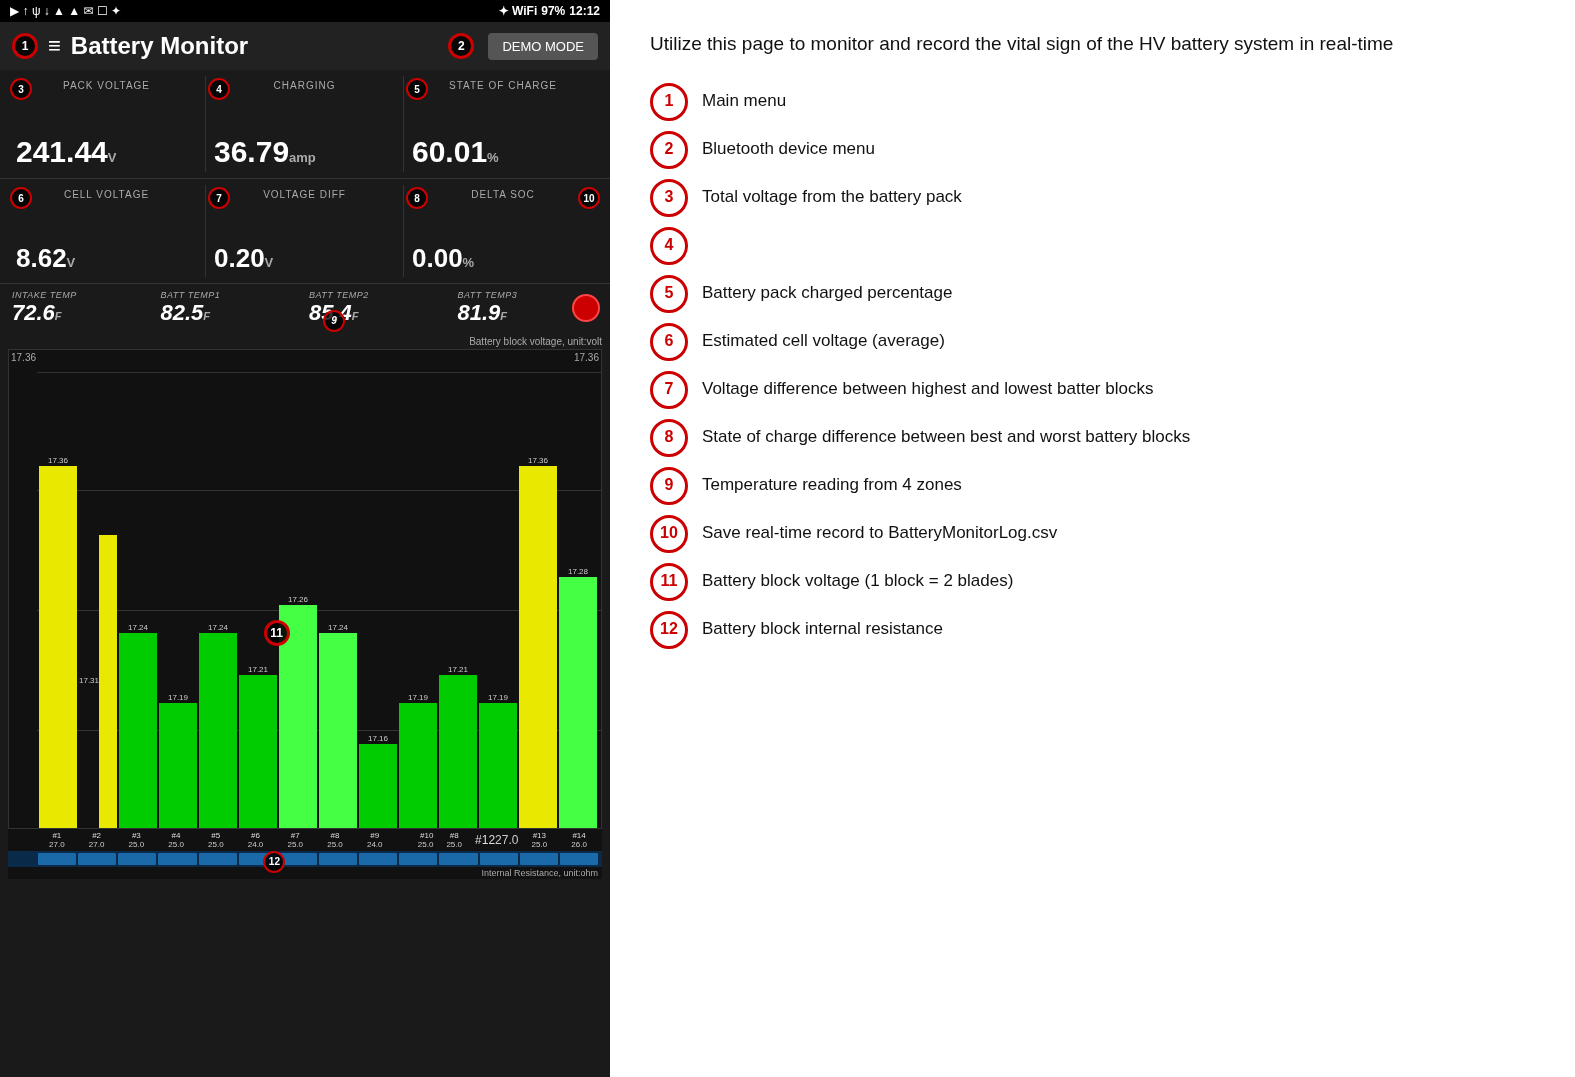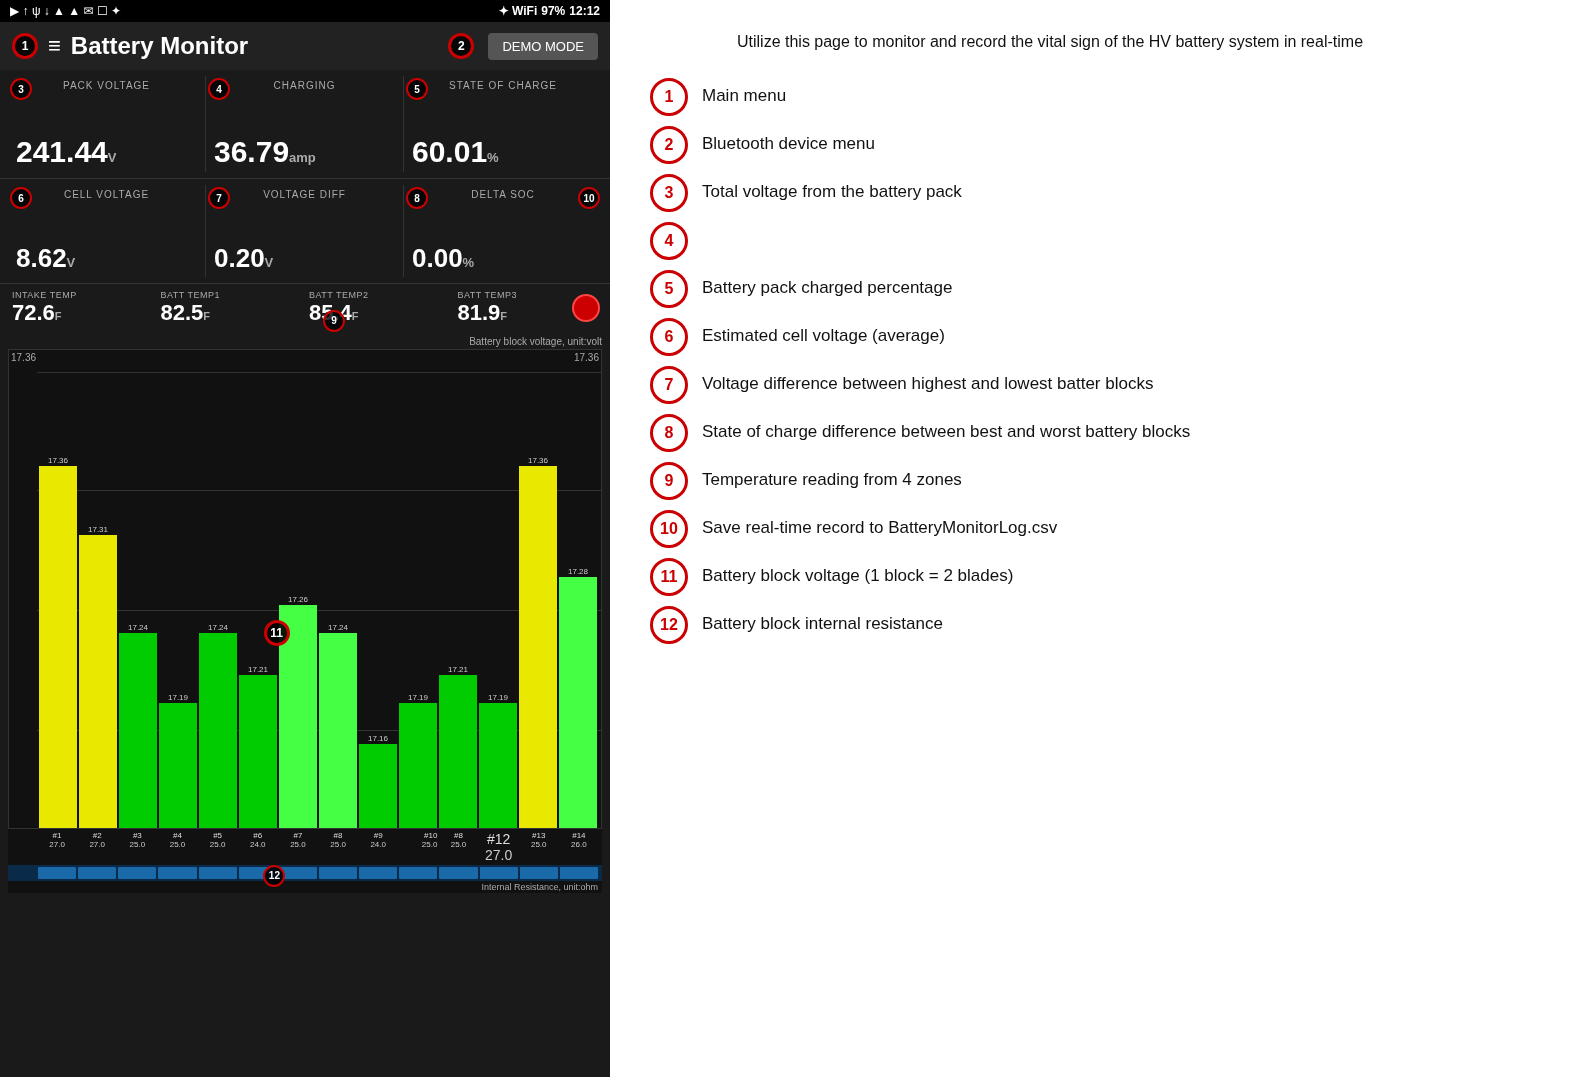--- a/index.html
+++ b/index.html
@@ -98,20 +98,21 @@
     
     .temp-row {
       display: grid;
       grid-template-columns: repeat(4, 1fr);
       background: #1a1a1a;
       border-top: 1px solid #333;
       padding: 4px 8px;
       gap: 0;
       align-items: center;
       position: relative;
+      font-style: italic;
     }
     .temp-block {
       text-align: left;
       padding: 2px 4px;
     }
     .temp-label {
       color: #aaa;
       font-size: 9px;
       text-transform: uppercase;
       letter-spacing: 0.5px;
@@ -180,26 +181,25 @@
     
     .desc-panel {
       flex: 1;
       padding: 30px 40px;
       background: #fff;
       display: flex;
       flex-direction: column;
       gap: 0;
     }
     .desc-intro {
-      font-size: 16px;
+      font-size: 19px;
       color: #111;
       line-height: 1.5;
       margin-bottom: 24px;
       max-width: 800px;
-      text-align: center;
     }
     .desc-list {
       display: flex;
       flex-direction: column;
       gap: 10px;
     }
     .desc-item {
       display: flex;
       align-items: flex-start;
       gap: 14px;
@@ -374,21 +374,21 @@
       <div class="grid-line" style="top: 22px;"></div>
       <div class="grid-line" style="top: 140px;"></div>
       <div class="grid-line" style="top: 260px;"></div>
       <div class="grid-line" style="top: 380px;"></div>
 
       <div id="bars-container" style="display:flex; align-items:flex-end; height:440px; padding: 22px 4px 0 30px; gap:2px; position:absolute; bottom:0; left:0; right:0;">
       <div style="flex: 1 1 0%; display: flex; flex-direction: column; align-items: center; justify-content: flex-end;">
             <div style="color: rgb(204, 204, 204); font-size: 8px; margin-bottom: 1px; white-space: nowrap;">17.36</div>
             <div style="width: 100%; height: 362px; background: rgb(232, 232, 0);"></div>
           </div>
-          <div style="flex: 1 1 0%; display: flex; flex-direction: column; align-items: center; justify-content: flex-end;">
+          <div style="flex: 1 1 0%; display: flex; flex-direction: row; align-items: center; justify-content: flex-end;">
             <div style="color: rgb(204, 204, 204); font-size: 8px; margin-bottom: 1px; white-space: nowrap;">17.31</div>
             <div style="width: 100%; height: 293px; background: rgb(232, 232, 0);"></div>
           </div>
           <div style="flex: 1 1 0%; display: flex; flex-direction: column; align-items: center; justify-content: flex-end;">
             <div style="color: rgb(204, 204, 204); font-size: 8px; margin-bottom: 1px; white-space: nowrap;">17.24</div>
             <div style="width: 100%; height: 195px; background: rgb(0, 204, 0);"></div>
           </div>
           <div style="flex: 1 1 0%; display: flex; flex-direction: column; align-items: center; justify-content: flex-end;">
             <div style="color: rgb(204, 204, 204); font-size: 8px; margin-bottom: 1px; white-space: nowrap;">17.19</div>
             <div style="width: 100%; height: 125px; background: rgb(0, 204, 0);"></div>
@@ -476,21 +476,21 @@
           <span style="color:#ccc;">24.0</span>
         </div>
         <div style="flex: 1 1 0%; text-align: center; font-size: 8px; color: rgb(170, 170, 170); display: flex; flex-direction: column; align-items: flex-end;">
           <span style="color:#ddd;">#10</span>
           <span style="color:#ccc;">25.0</span>
         </div>
         <div style="flex: 1 1 0%; text-align: center; font-size: 8px; color: rgb(170, 170, 170); display: flex; flex-direction: column; align-items: center;">
           <span style="color:#ddd;">#8</span>
           <span style="color:#ccc;">25.0</span>
         </div>
-        <div style="flex: 1 1 0%; text-align: right; font-size: 14px; color: rgb(170, 170, 170); display: flex; flex-direction: column; align-items: center;">
+        <div style="flex: 1 1 0%; text-align: right; font-size: 12px; color: rgb(170, 170, 170); display: flex; flex-direction: row; align-items: center;">
           <span style="color:#ddd;">#12</span>
           <span style="color:#ccc;">27.0</span>
         </div>
         <div style="flex: 1 1 0%; text-align: center; font-size: 8px; color: rgb(170, 170, 170); display: flex; flex-direction: column; align-items: center;">
           <span style="color:#ddd;">#13</span>
           <span style="color:#ccc;">25.0</span>
         </div>
         <div style="flex: 1 1 0%; text-align: center; font-size: 8px; color: rgb(170, 170, 170); display: flex; flex-direction: column; align-items: center;">
           <span style="color:#ddd;">#14</span>
           <span style="color:#ccc;">26.0</span>

